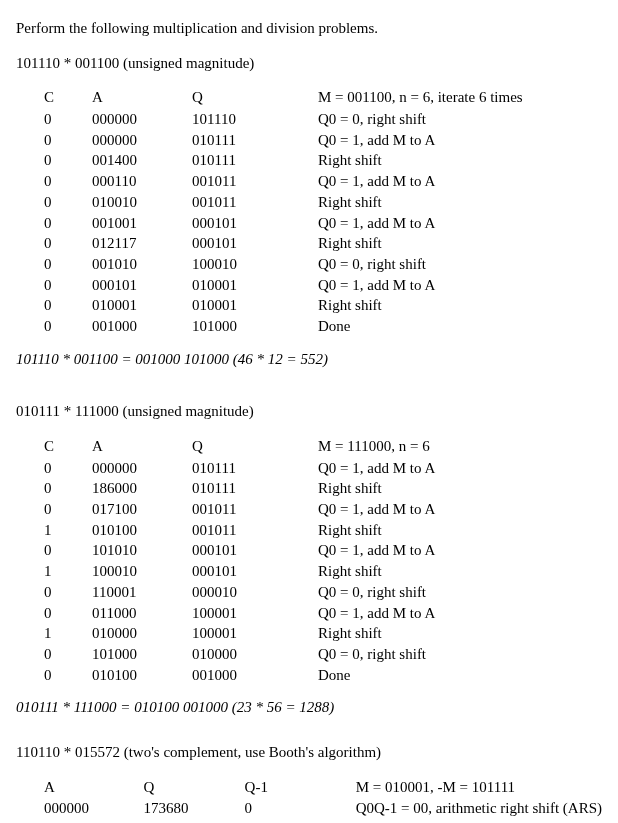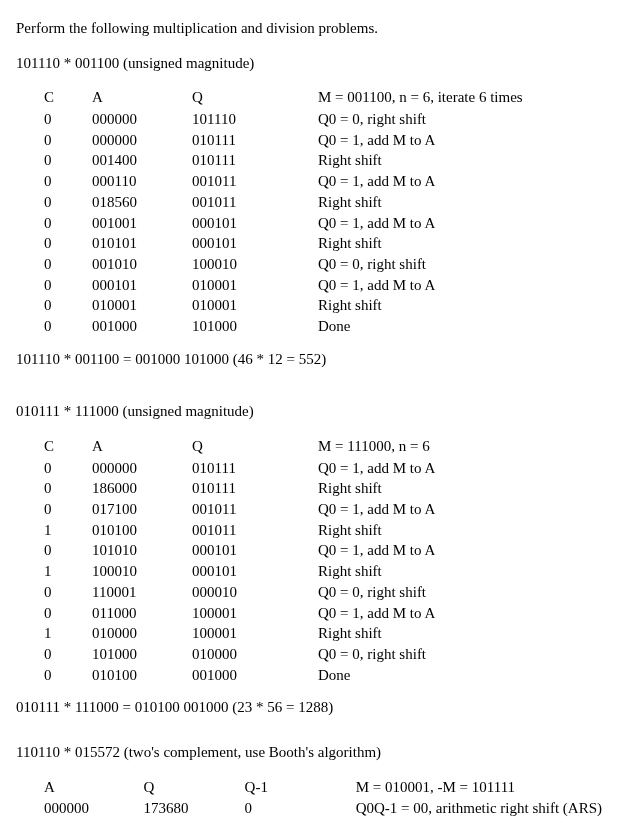--- a/index.html
+++ b/index.html
@@ -38,20 +38,21 @@
     .col-c { width: 48px; }
     .col-a { width: 100px; }
     .col-q { width: 126px; }
     .col-cmt { }
     .col-a2 { width: 110px; }
     .col-q2 { width: 112px; }
     .col-q1 { width: 128px; }
     .result {
       margin-top: 12px;
       margin-bottom: 24px;
+      font-style: italic;
     }
     .section-gap {
       height: 8px;
     }
   </style>
 </head>
 <body>
 
 <div class="para">Perform the following multiplication and division problems.</div>
 
@@ -83,33 +84,33 @@
       <div class="cell">Right shift</div>
     </div>
   <div class="row">
       <div class="cell col-c">0</div>
       <div class="cell col-a">000110</div>
       <div class="cell col-q">001011</div>
       <div class="cell">Q0 = 1, add M to A</div>
     </div>
   <div class="row">
       <div class="cell col-c">0</div>
-      <div class="cell col-a">018560</div>
+      <div class="cell col-a">010010</div>
       <div class="cell col-q">001011</div>
       <div class="cell">Right shift</div>
     </div>
   <div class="row">
       <div class="cell col-c">0</div>
       <div class="cell col-a">001001</div>
       <div class="cell col-q">000101</div>
       <div class="cell">Q0 = 1, add M to A</div>
     </div>
   <div class="row">
       <div class="cell col-c">0</div>
-      <div class="cell col-a">010101</div>
+      <div class="cell col-a">012117</div>
       <div class="cell col-q">000101</div>
       <div class="cell">Right shift</div>
     </div>
   <div class="row">
       <div class="cell col-c">0</div>
       <div class="cell col-a">001010</div>
       <div class="cell col-q">100010</div>
       <div class="cell">Q0 = 0, right shift</div>
     </div>
   <div class="row">

